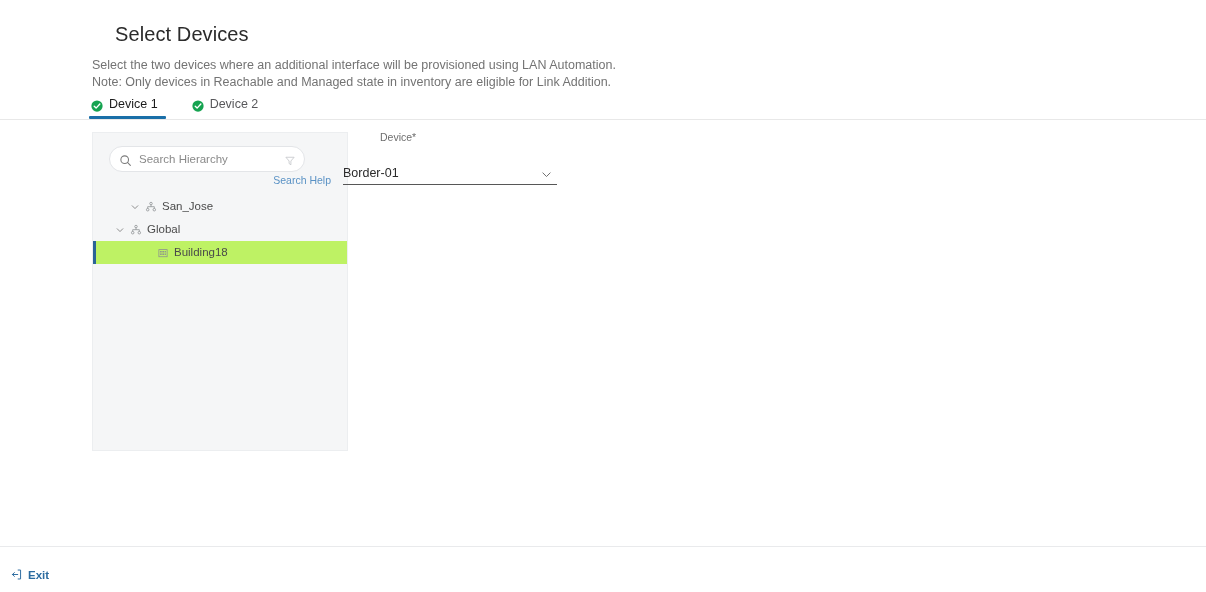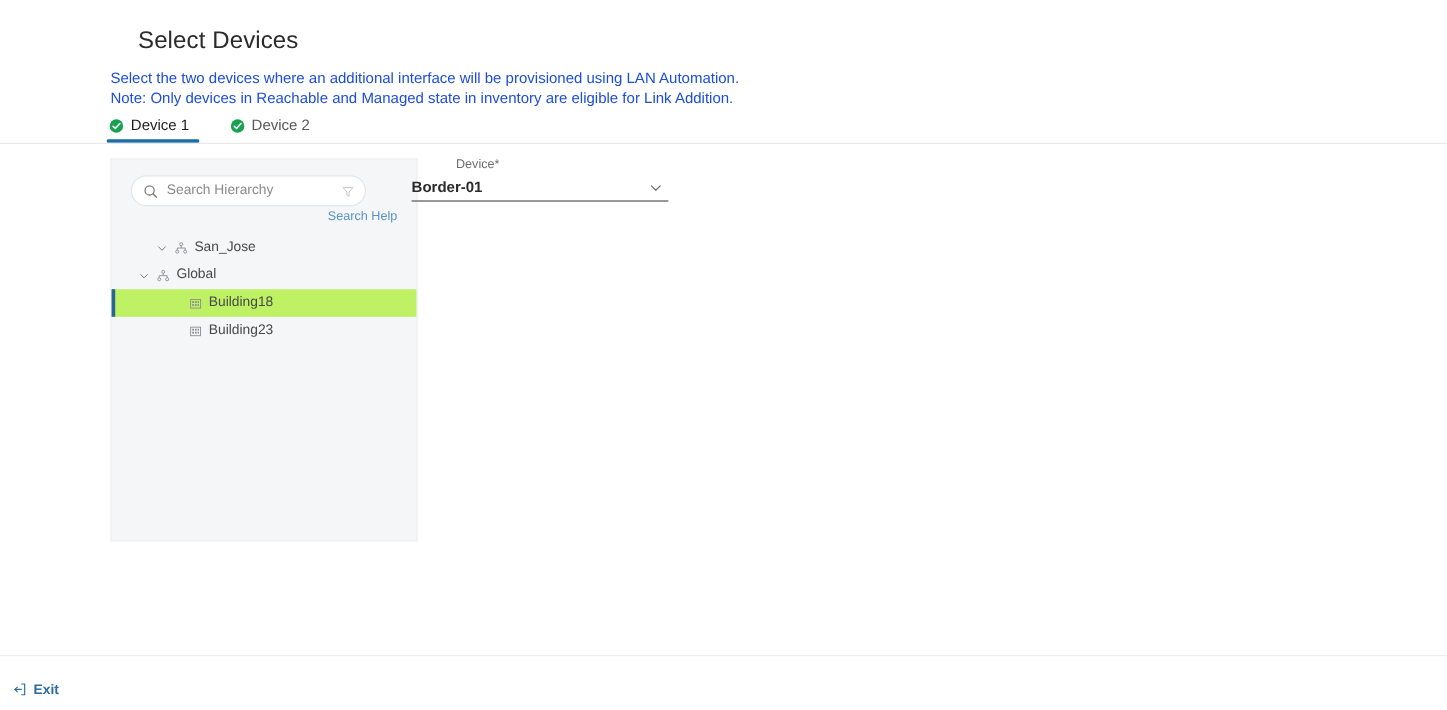--- a/index.html
+++ b/index.html
@@ -33,21 +33,21 @@
     letter-spacing: 0.1px;
     line-height: 32px;
     margin-left: 24px;
   }
   .page-desc {
     position: absolute;
     left: 92px;
     top: 57px;
     font-size: 12.5px;
     line-height: 17px;
-    color: #1d4ed8;
+    color: #737373;
   }
   .page-desc div { white-space: nowrap; }
 
   
   .tabs {
     position: absolute;
     left: 91px;
     top: 97px;
     display: flex;
     align-items: flex-start;
@@ -183,28 +183,27 @@
     top: 131px;
     width: 214px;
   }
   .device-label {
     font-size: 10.5px;
     color: #6e6e6e;
     line-height: 13px;
     margin-left: 37px;
   }
   .device-select {
-    margin-top: 1px;
+    margin-top: 18px;
     height: 22px;
     border-bottom: 1px solid #575757;
     display: flex;
     align-items: center;
     justify-content: space-between;
     cursor: pointer;
-    font-weight: bold;
   }
   .device-value {
     font-size: 12.5px;
     color: #2b2b2b;
   }
   .chevron-down { width: 13px; height: 13px; margin-right: 4px; }
 
   
   .footer-divider {
     position: absolute;
@@ -341,36 +340,20 @@
               <rect x="10.2" y="5.3" width="1.6" height="2" fill="#8a8d90"></rect>
               <rect x="4.2" y="8.6" width="2" height="2" fill="#8a8d90"></rect>
               <rect x="7.2" y="8.6" width="2" height="2" fill="#8a8d90"></rect>
               <rect x="10.2" y="8.6" width="1.6" height="2" fill="#8a8d90"></rect>
             </svg>
           </span>
           <span class="node-label">Building18</span>
         </div>
       </div>
 
-      <div class="tree-row">
-        <div class="row-inner indent-3">
-          <span class="node-icon">
-            <svg viewBox="0 0 16 16" width="12" height="12">
-              <rect x="2.5" y="3.5" width="11" height="9.5" fill="none" stroke="#8a8d90" stroke-width="1"></rect>
-              <rect x="4.2" y="5.3" width="2" height="2" fill="#8a8d90"></rect>
-              <rect x="7.2" y="5.3" width="2" height="2" fill="#8a8d90"></rect>
-              <rect x="10.2" y="5.3" width="1.6" height="2" fill="#8a8d90"></rect>
-              <rect x="4.2" y="8.6" width="2" height="2" fill="#8a8d90"></rect>
-              <rect x="7.2" y="8.6" width="2" height="2" fill="#8a8d90"></rect>
-              <rect x="10.2" y="8.6" width="1.6" height="2" fill="#8a8d90"></rect>
-            </svg>
-          </span>
-          <span class="node-label">Building23</span>
-        </div>
-      </div>
 
     </div>
   </div>
 
   <div class="device-field">
     <div class="device-label">Device*</div>
     <div class="device-select">
       <span class="device-value">Border-01</span>
       <span class="chevron-down">
         <svg viewBox="0 0 16 16" width="13" height="13">

